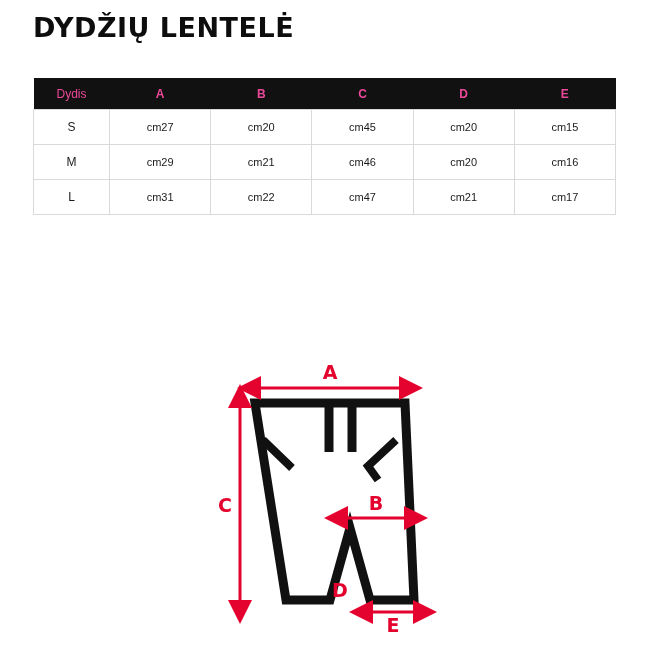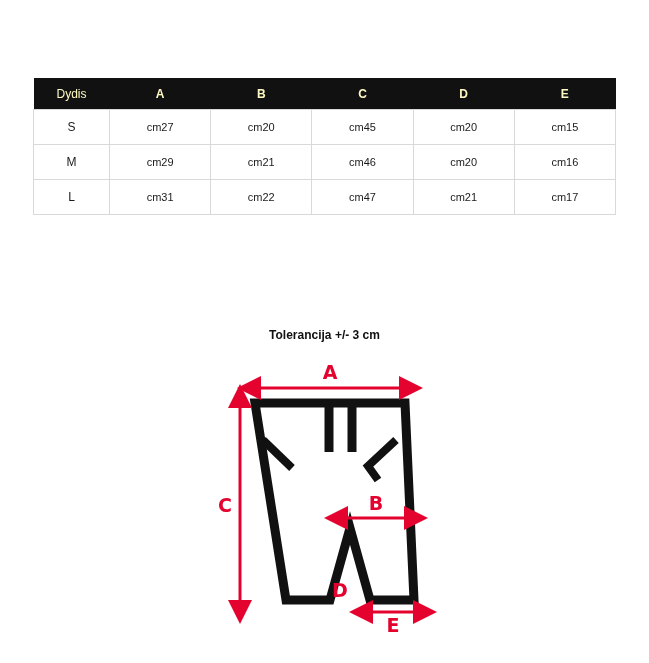--- a/index.html
+++ b/index.html
@@ -36,21 +36,21 @@
   .size-table {
     position: absolute;
     left: 33px;
     top: 78px;
     width: 583px;
     border-collapse: collapse;
     table-layout: fixed;
   }
   .size-table th {
     background: #111111;
-    color: #fef9c3;
+    color: #ec4899;
     font-size: 12px;
     font-weight: bold;
     height: 31px;
     padding: 0;
     text-align: center;
     border: none;
   }
   .size-table th.first-col {
     width: 76px;
     font-weight: normal;
@@ -97,20 +97,21 @@
     font-weight: bold;
     font-size: 19px;
     fill: #e4032e;
   }
 </style>
 </head>
 <body>
 
 <div class="page">
 
+  <div class="title">DYDŽIŲ LENTELĖ</div>
 
   <table class="size-table">
     <thead>
       <tr>
         <th class="first-col">Dydis</th>
         <th>A</th>
         <th>B</th>
         <th>C</th>
         <th>D</th>
         <th>E</th>
@@ -137,21 +138,20 @@
         <td class="first-col">L</td>
         <td>cm31</td>
         <td>cm22</td>
         <td>cm47</td>
         <td>cm21</td>
         <td>cm17</td>
       </tr>
     </tbody>
   </table>
 
-  <div class="tolerance">Tolerancija +/- 3 cm</div>
 
   <div class="diagram">
     <svg width="260" height="285" viewBox="0 0 260 285" xmlns="http://www.w3.org/2000/svg">
       <defs>
         <marker id="arrL" markerWidth="8" markerHeight="8" refX="7" refY="4" orient="auto">
           <path d="M8,0 L0,4 L8,8 z" fill="#e4032e"></path>
         </marker>
         <marker id="arrR" markerWidth="8" markerHeight="8" refX="1" refY="4" orient="auto">
           <path d="M0,0 L8,4 L0,8 z" fill="#e4032e"></path>
         </marker>

